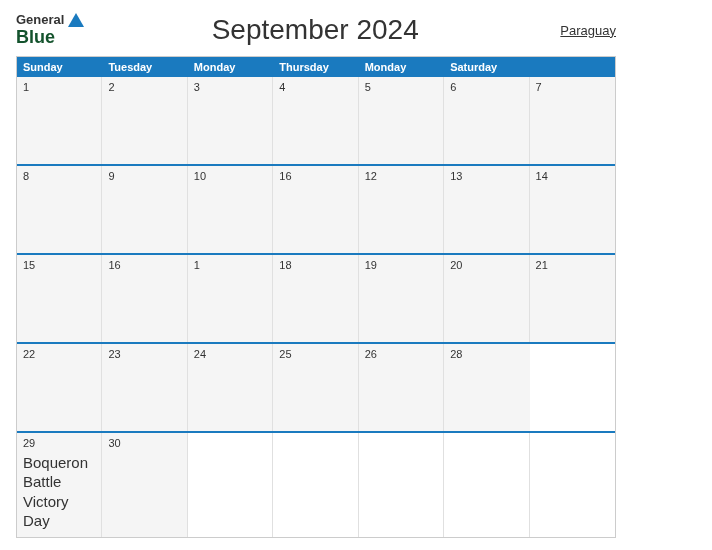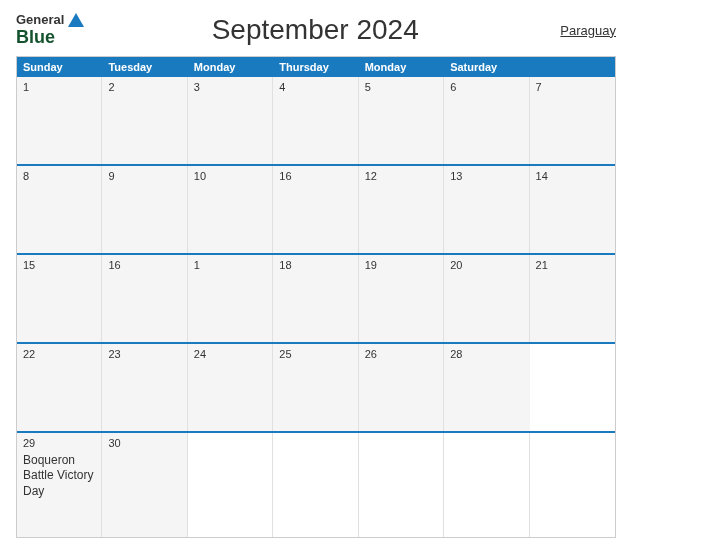--- a/index.html
+++ b/index.html
@@ -111,21 +111,21 @@
     .cal-cell.empty {
       background: #fff;
     }
     .day-num {
       font-size: 11px;
       color: #333;
       font-weight: normal;
       margin-bottom: 2px;
     }
     .day-event {
-      font-size: 12px;
+      font-size: 15px;
       color: #333;
       line-height: 1.3;
       margin-top: 2px;
     }
     .last-week {
       flex: 1.2;
     }
   </style>
 </head>
 <body>

